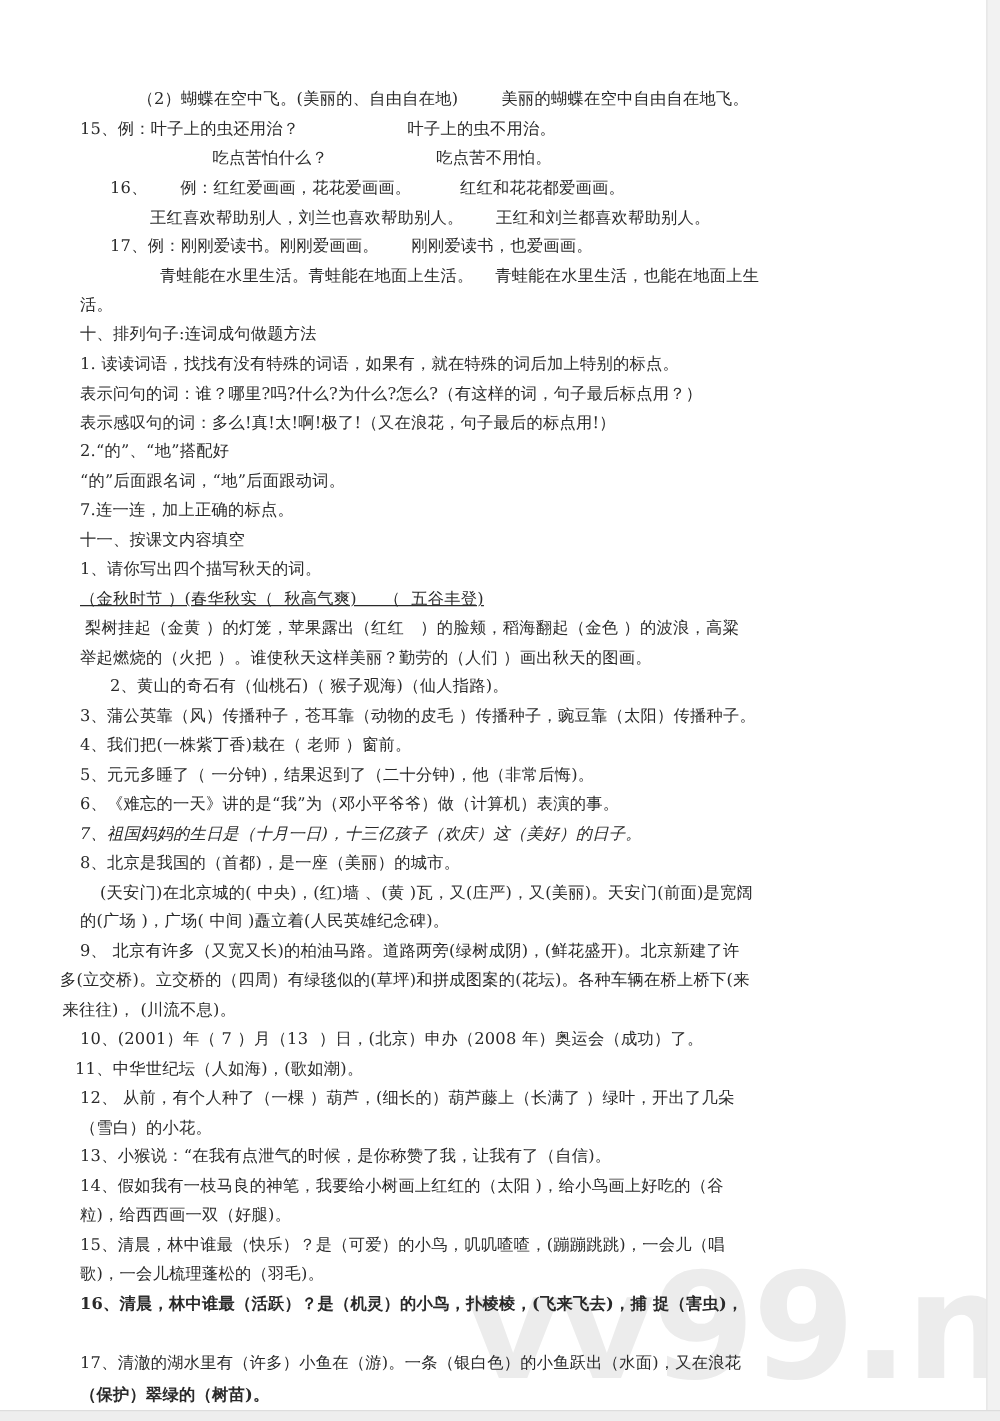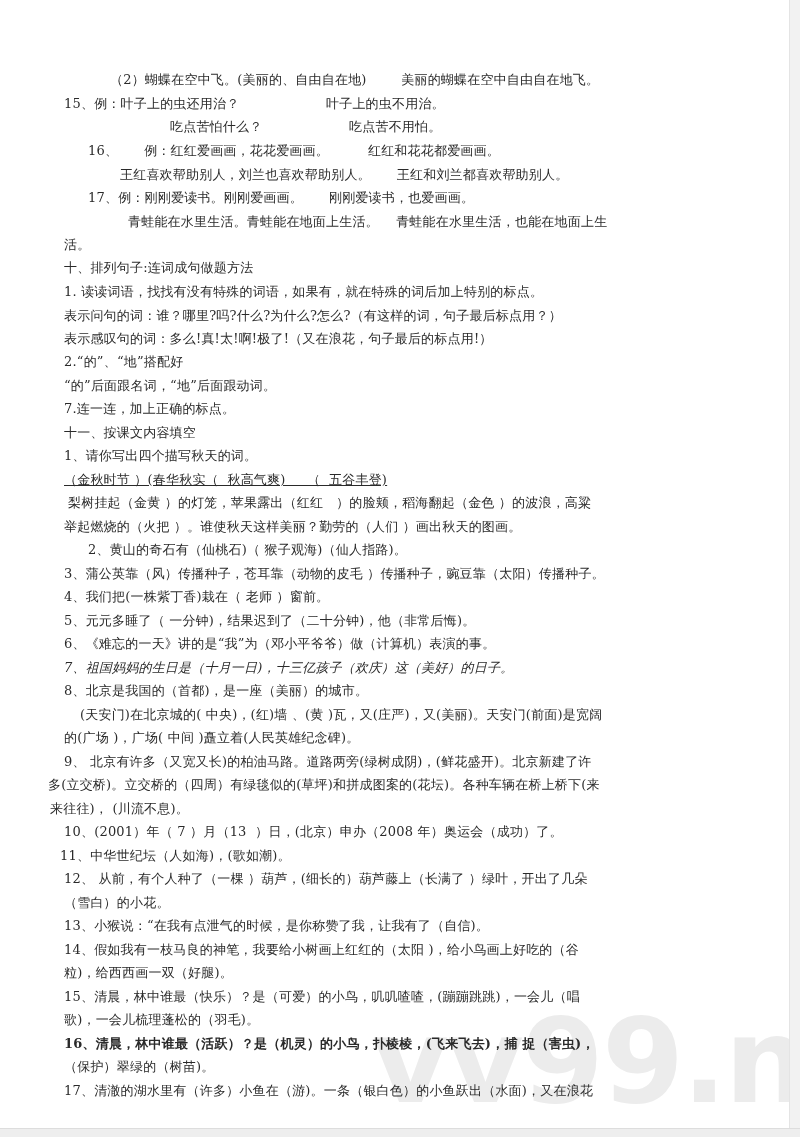--- a/index.html
+++ b/index.html
@@ -63,18 +63,18 @@
       <div class="line" style="left: 64px; top: 822px;">10、(2001）年（ 7 ）月（13  ）日，(北京）申办（2008 年）奥运会（成功）了。</div>
       <div class="line" style="left: 60px; top: 846px; text-align: right;">11、中华世纪坛（人如海)，(歌如潮)。</div>
       <div class="line" style="left: 64px; top: 869px;">12、 从前，有个人种了（一棵 ）葫芦，(细长的）葫芦藤上（长满了 ）绿叶，开出了几朵</div>
       <div class="line" style="left: 64px; top: 893px;">（雪白）的小花。</div>
       <div class="line" style="left: 64px; top: 916px;">13、小猴说：“在我有点泄气的时候，是你称赞了我，让我有了（自信)。</div>
       <div class="line" style="left: 64px; top: 940px;">14、假如我有一枝马良的神笔，我要给小树画上红红的（太阳 )，给小鸟画上好吃的（谷</div>
       <div class="line" style="left: 64px; top: 963px;">粒)，给西西画一双（好腿)。</div>
       <div class="line" style="left: 64px; top: 987px;">15、清晨，林中谁最（快乐）？是（可爱）的小鸟，叽叽喳喳，(蹦蹦跳跳)，一会儿（唱</div>
       <div class="line" style="left: 64px; top: 1010px;">歌)，一会儿梳理蓬松的（羽毛)。</div>
       <div class="line" style="left: 64px; top: 1034px; font-weight: bold;">16、清晨，林中谁最（活跃）？是（机灵）的小鸟，扑棱棱，(飞来飞去)，捕 捉（害虫)，</div>
-      <div class="line" style="left: 64px; top: 1057px;">（保护）翠绿的（树苗)。</div>
+      <div class="line" style="left: 64px; top: 1107px; font-weight: bold;">（保护）翠绿的（树苗)。</div>
       <div class="line" style="left: 64px; top: 1081px;">17、清澈的湖水里有（许多）小鱼在（游)。一条（银白色）的小鱼跃出（水面)，又在浪花</div>
     </div>
 </div>
 <div class="right-strip"></div>
 <div class="bottom-strip"></div>
 
 </body></html>

